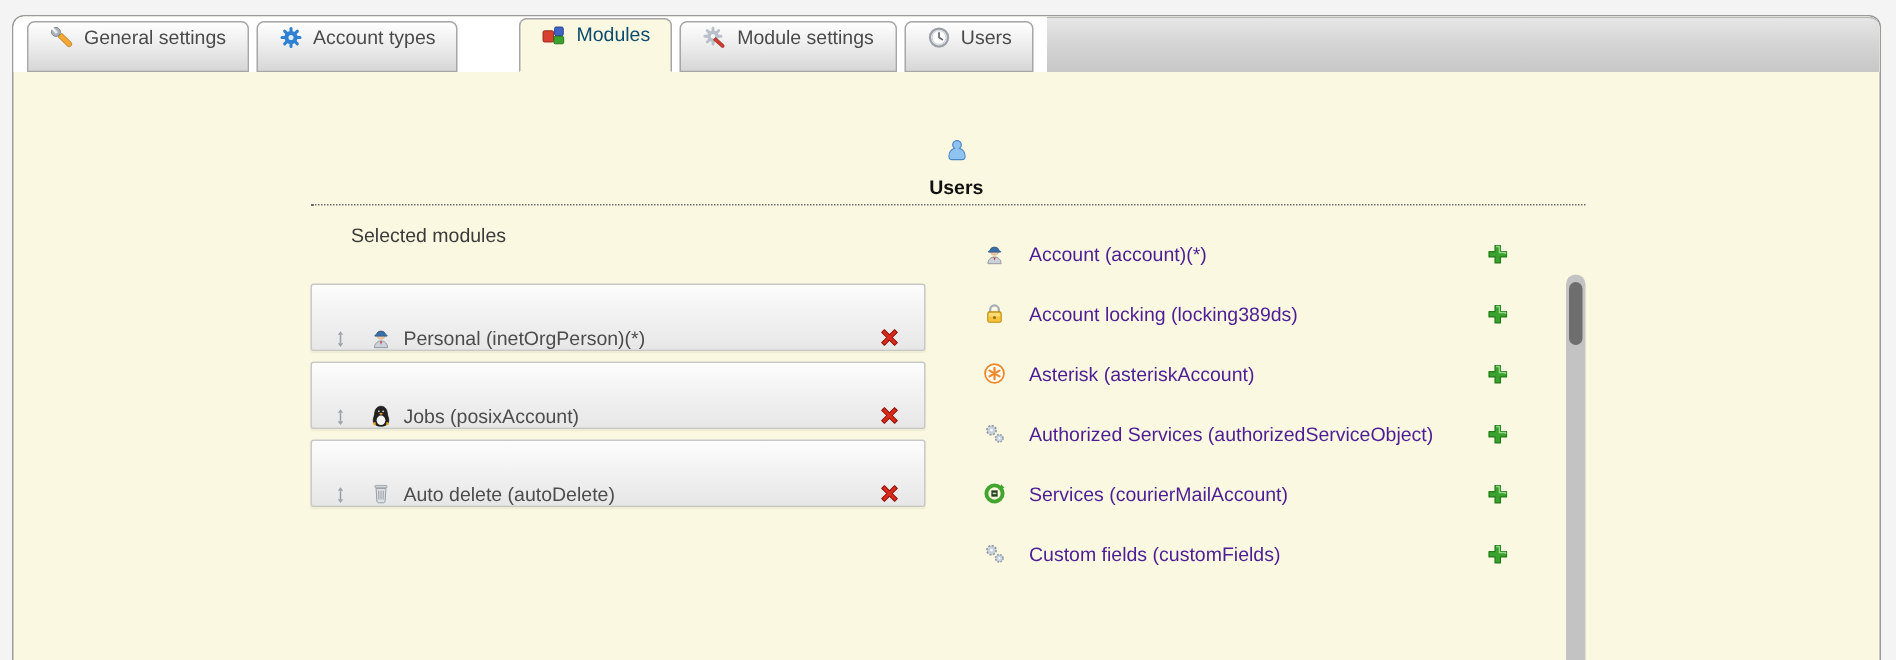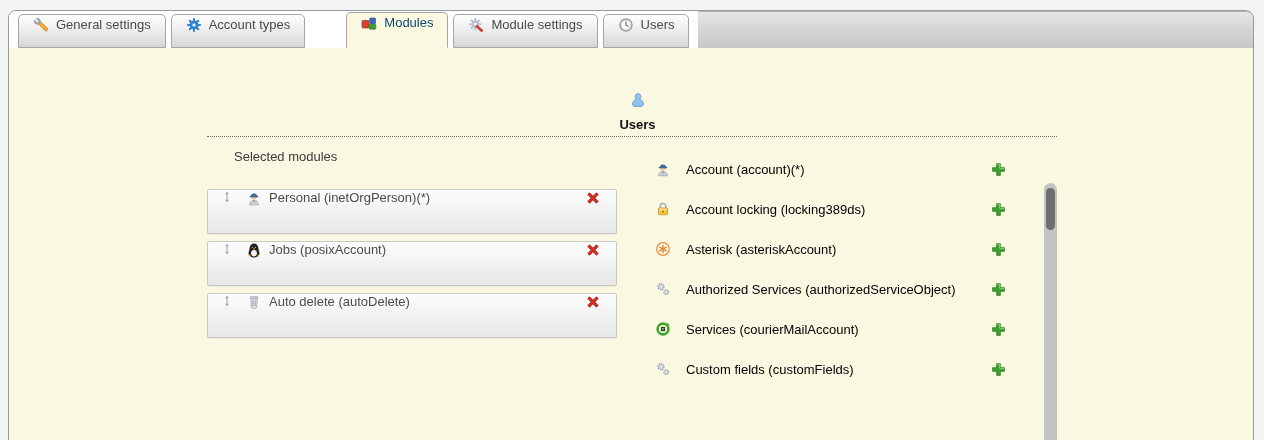--- a/index.html
+++ b/index.html
@@ -58,39 +58,39 @@
     padding: 0 0 4px 11px;
     border-bottom: 1px dotted #6e6e6e;
     font-size: 13px; font-weight: bold; color: #111111; flex-direction: column;
   }
   .columns { display: flex; margin-top: 12px; }
   .col-left  { width: 410px; }
   .col-right { width: 412px; margin-left: 28px; position: relative; }
   .col-label { font-size: 13px; color: #3a3a3a; height: 15px; margin-bottom: 25px; margin-left: 27px; }
   
   .sel-row {
-    display: flex; align-items: flex-start;
+    display: flex; align-items: flex-end;
     height: 45px; box-sizing: border-box;
     margin-bottom: 7px; padding: 0 15px 0 13px;
     border: 1px solid #c8c8c8; border-radius: 2px;
     background: linear-gradient(180deg, #fdfdfd 0%, #efefef 60%, #e7e7e7 100%);
     box-shadow: 0 1px 1px rgba(0,0,0,0.05);
     font-size: 13px;
   }
   .move { width: 12px; height: 14px; cursor: move; flex: 0 0 12px; }
   .sel-row .mod-icon { margin-left: 13px; }
   .sel-row .label { margin-left: 7px; color: #4c4c4c; flex: 1 1 auto; }
   .del-btn { width: 16px; height: 16px; cursor: pointer; flex: 0 0 16px; }
   
   .avail-row {
     display: flex; align-items: center;
     height: 40px; width: 361px; box-sizing: border-box;
     padding-left: 10px; font-size: 13px;
   }
-  .avail-row .label { margin-left: 15px; color: #000000; flex: 1 1 auto; }
+  .avail-row .label { margin-left: 15px; color: #4c1d95; flex: 1 1 auto; }
   .add-btn { width: 15px; height: 15px; cursor: pointer; flex: 0 0 15px; }
   
   .scrollbar {
     position: absolute; right: 0; top: 34px;
     width: 13px; height: 330px;
     background: #c3c3c3; border-radius: 7px;
   }
   .scrollbar .thumb {
     position: absolute; left: 2px; top: 5px;
     width: 9px; height: 42px;

